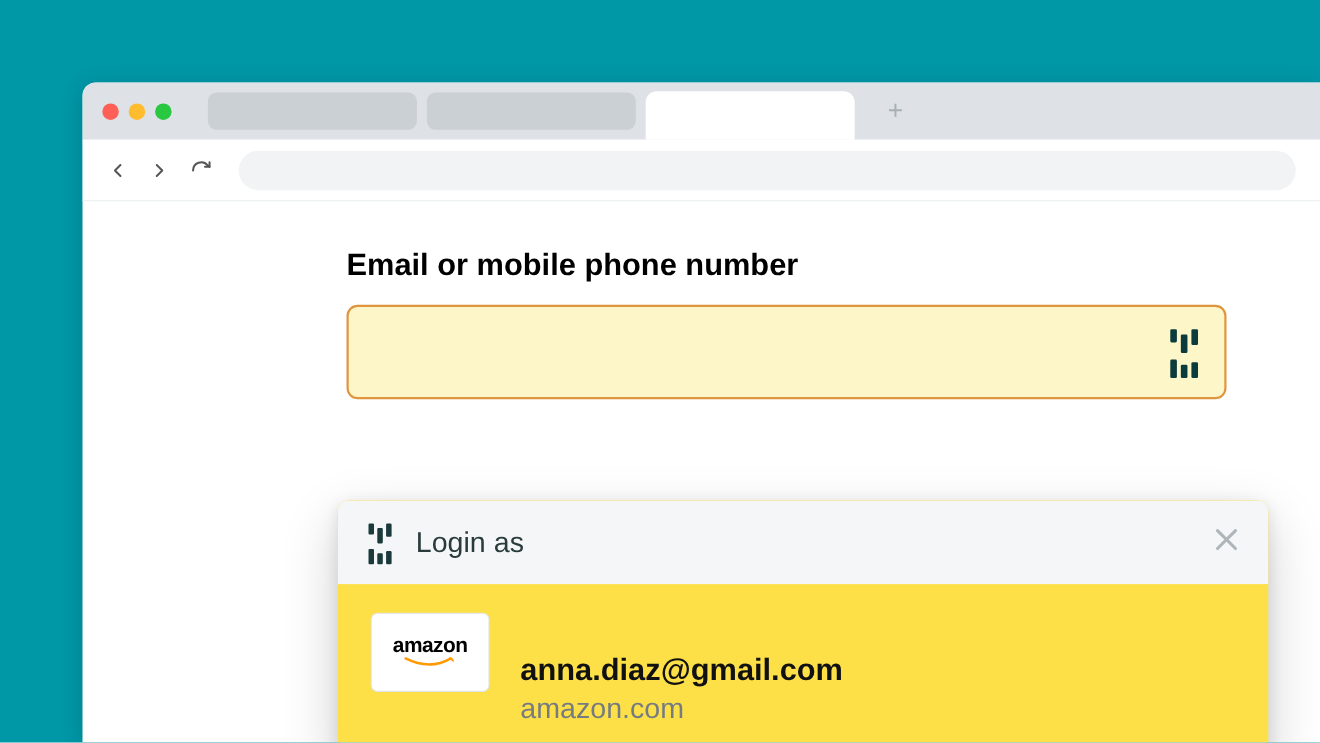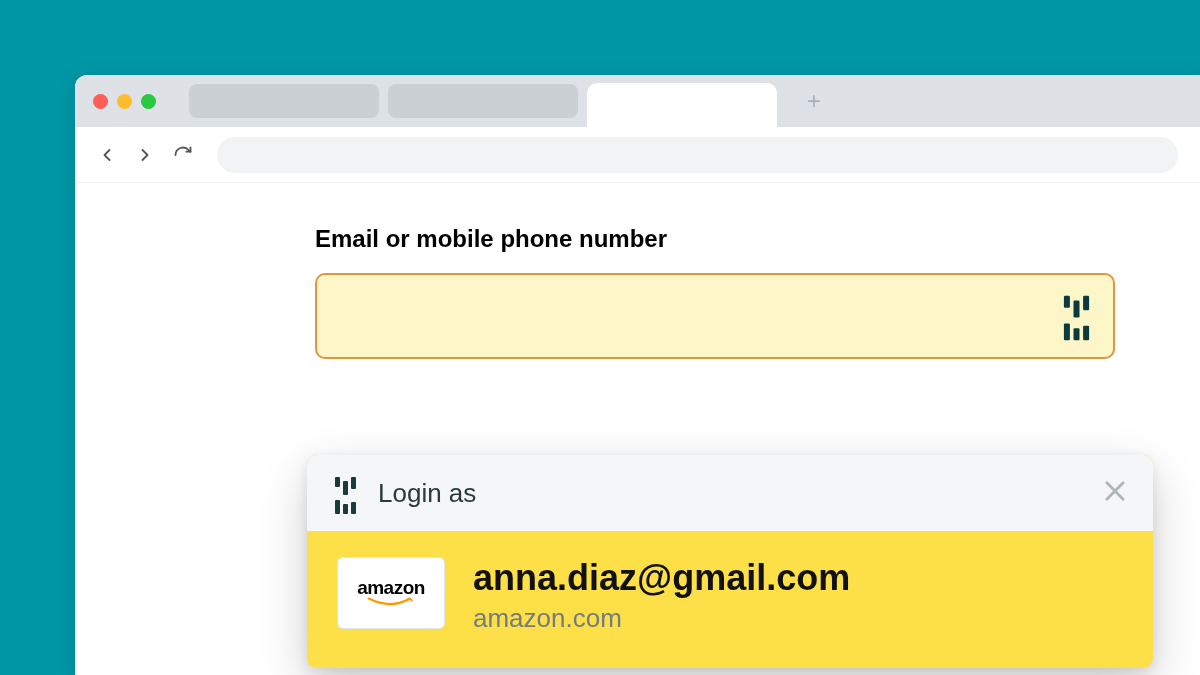--- a/index.html
+++ b/index.html
@@ -78,21 +78,21 @@
     .page {
       padding: 42px 0 0 0;
       position: relative;
     }
     .form-area {
       margin-left: 240px;
       width: 800px;
       position: relative;
     }
     .field-label {
-      font-size: 24px;
+      font-size: 28px;
       font-weight: 800;
       color: #000;
       margin-bottom: 20px;
     }
     .field-input {
       width: 100%;
       height: 86px;
       background: #fdf6c9;
       border: 2px solid #e0953f;
       border-radius: 10px;
@@ -175,23 +175,24 @@
       font-weight: 800;
       color: #000;
       letter-spacing: -0.5px;
       line-height: 1;
     }
     .amazon-smile {
       width: 56px; height: 12px; margin-top: -1px;
     }
     .cred-info { display:flex; flex-direction:column; gap: 4px; }
     .cred-email {
-      font-size: 36px;
+      font-size: 28px;
       font-weight: 700;
       color: #111;
+      margin-top: 36px;
     }
     .cred-domain {
       font-size: 26px;
       color: #757b80;
     }
     .hd-logo .dashlane-logo span { background: #1a3a3b; }
   </style>
 </head>
 <body>
 

